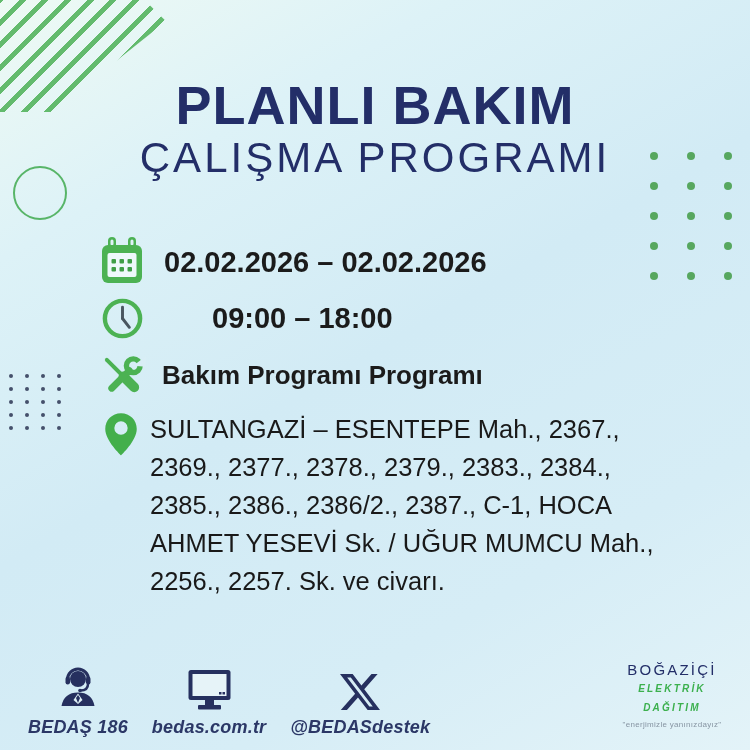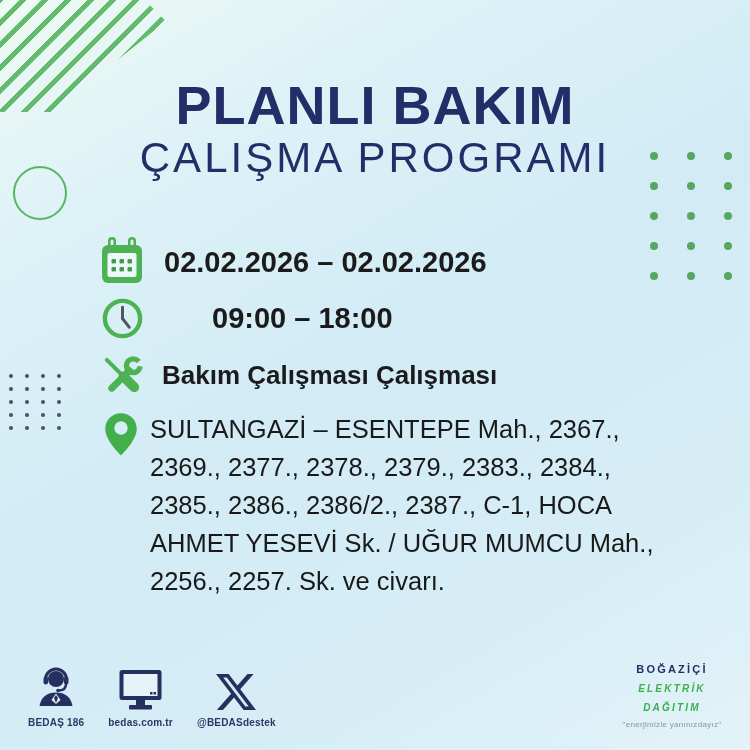--- a/index.html
+++ b/index.html
@@ -53,26 +53,26 @@
   .row-work .txt { font-size:26px; font-weight:700; margin-left:16px; }
 
   .row-loc { position:absolute; left:98px; top:410px; display:flex; align-items:flex-start; }
   .loc-lines { margin-left:7px; font-size:25.5px; line-height:38px; color:#191919; }
 
   .footer-contacts {
     position:absolute; left:28px; top:662px; display:flex; gap:24px;
   }
   .contact { display:flex; flex-direction:column; align-items:center; }
   .contact .cic { height:50px; display:flex; align-items:flex-end; justify-content:center; }
-  .contact .clabel { margin-top:5px; font-size:10px; font-weight:700; color:#2b3766; letter-spacing:.2px; }
+  .contact .clabel { margin-top:5px; font-size:18px; font-weight:700; color:#2b3766; letter-spacing:.2px;font-style:italic; }
 
   .brand {
     position:absolute; right:22px; top:660px; width:112px; text-align:center;
   }
-  .brand .b1 { font-size:11px; font-weight:700; letter-spacing:2.2px; color:#232e68; line-height:19px; }
+  .brand .b1 { font-size:15px; font-weight:400; letter-spacing:2.2px; color:#232e68; line-height:19px; }
   .brand .b2, .brand .b3 { font-size:10px; font-weight:800; letter-spacing:2.2px; color:#3cb04e; line-height:19px;font-style:italic; }
   .brand .tag { margin-top:3px; font-size:8px; color:#8795a3; letter-spacing:.3px; }
 </style>
 </head>
 <body>
 
 <div class="poster">
 
   <div class="stripes"></div>
   <div class="circle-outline"></div>
@@ -153,21 +153,21 @@
   <div class="row row-work">
     <span class="ic" style="width:48px;">
       <svg width="47" height="47" viewBox="0 0 48 48">
         <line x1="8" y1="8" x2="24" y2="24" stroke="#4cb253" stroke-width="4" stroke-linecap="round"></line>
         <line x1="25" y1="25" x2="36" y2="36" stroke="#4cb253" stroke-width="10" stroke-linecap="round"></line>
         <line x1="13" y1="37" x2="31" y2="19" stroke="#4cb253" stroke-width="7" stroke-linecap="round"></line>
         <circle cx="35" cy="14" r="7" fill="none" stroke="#4cb253" stroke-width="5.5"></circle>
         <polygon points="35,14 48,4 48,15" fill="#d9eef6"></polygon>
       </svg>
     </span>
-    <span class="txt">Bakım Çalışması Çalışması</span>
+    <span class="txt">Bakım Programı Programı</span>
   </div>
 
   <div class="row-loc">
     <span class="ic" style="width:45px;display:flex;justify-content:center;">
       <svg width="42" height="58" viewBox="0 0 44 58">
         <path fill-rule="evenodd" fill="#43af4b" d="M22 2 C12.6 2 5.5 9.2 5.5 18.4 c0 12.4 16.5 27.6 16.5 27.6 s16.5-15.2 16.5-27.6 C38.5 9.2 31.4 2 22 2 Z
              M22 24.5 a7 7 0 1 1 0-14 a7 7 0 0 1 0 14 Z"></path>
       </svg>
     </span>
     <div class="loc-lines">

